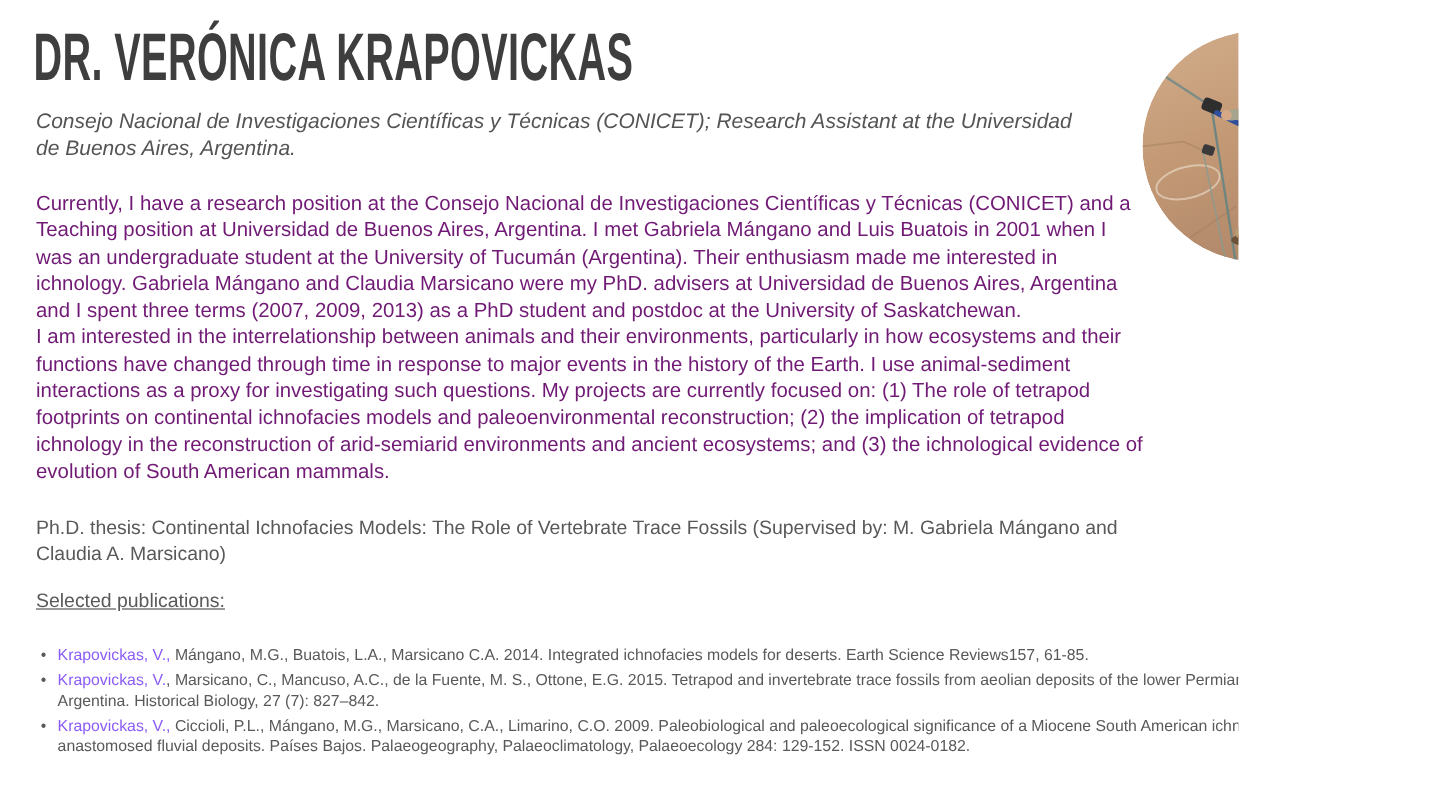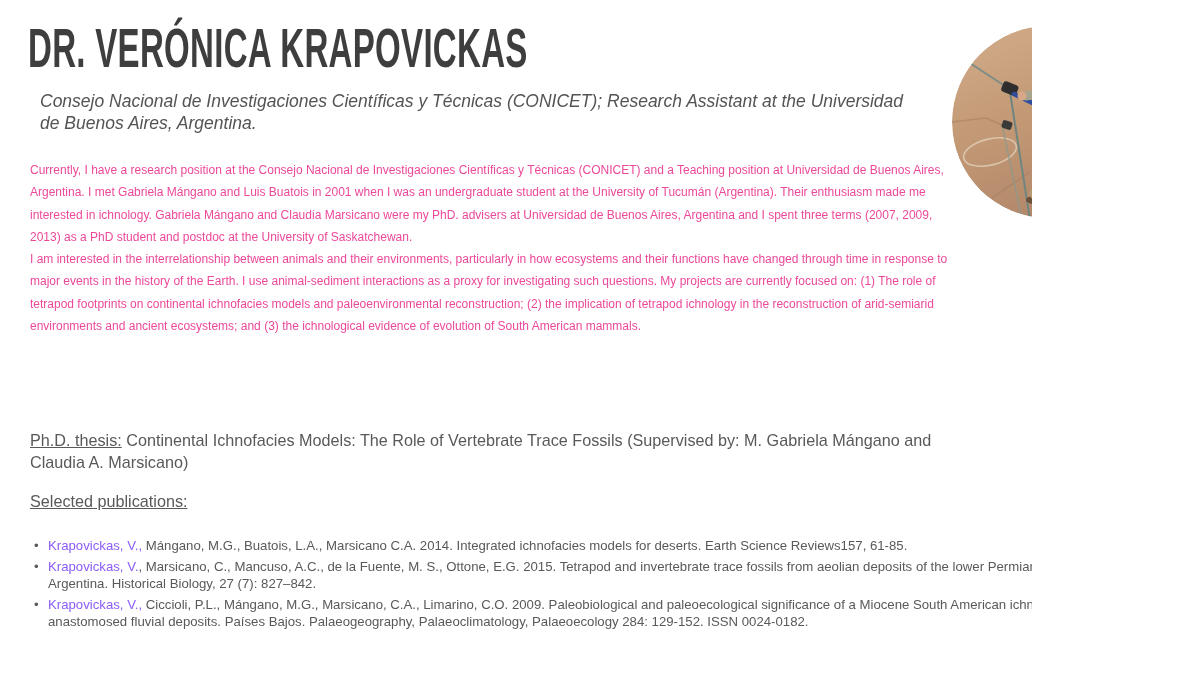--- a/index.html
+++ b/index.html
@@ -13,32 +13,32 @@
   }
   .title{
     position:absolute;left:28px;top:20px;
     font-size:56px;font-weight:700;line-height:1.0;
     color:#3e3e3e;letter-spacing:0.5px;white-space:nowrap;
     transform:scaleX(0.59);transform-origin:left top;
   }
   .affiliation{
     position:absolute;left:30px;top:90px;width:875px;
     font-style:italic;font-size:17.5px;line-height:22px;
-    color:#545454;font-weight:400;margin-left:10px;
+    color:#545454;font-weight:400;
   }
   .bio{
     position:absolute;left:30px;top:159px;width:924px;
-    font-size:12px;line-height:22.3px;color:#ec4899;
+    font-size:17px;line-height:22.3px;color:#701a75;
   }
   .bio p{margin:0;}
   .thesis{
     position:absolute;left:30px;top:429px;width:905px;
     font-size:16.2px;line-height:22.3px;color:#595959;
   }
-  .underlined{text-decoration:underline;}
+  .underlined{}
   .pub-heading{
     position:absolute;left:30px;top:492px;
     font-size:16.2px;color:#595959;text-decoration:underline;text-align:center;
   }
   .pubs{
     position:absolute;left:30px;top:537px;width:1140px;
     margin:0;padding:0;list-style:none;
     font-size:13.2px;line-height:17.5px;color:#595959;
   }
   .pubs li{position:relative;padding-left:18px;margin-bottom:3px;}

